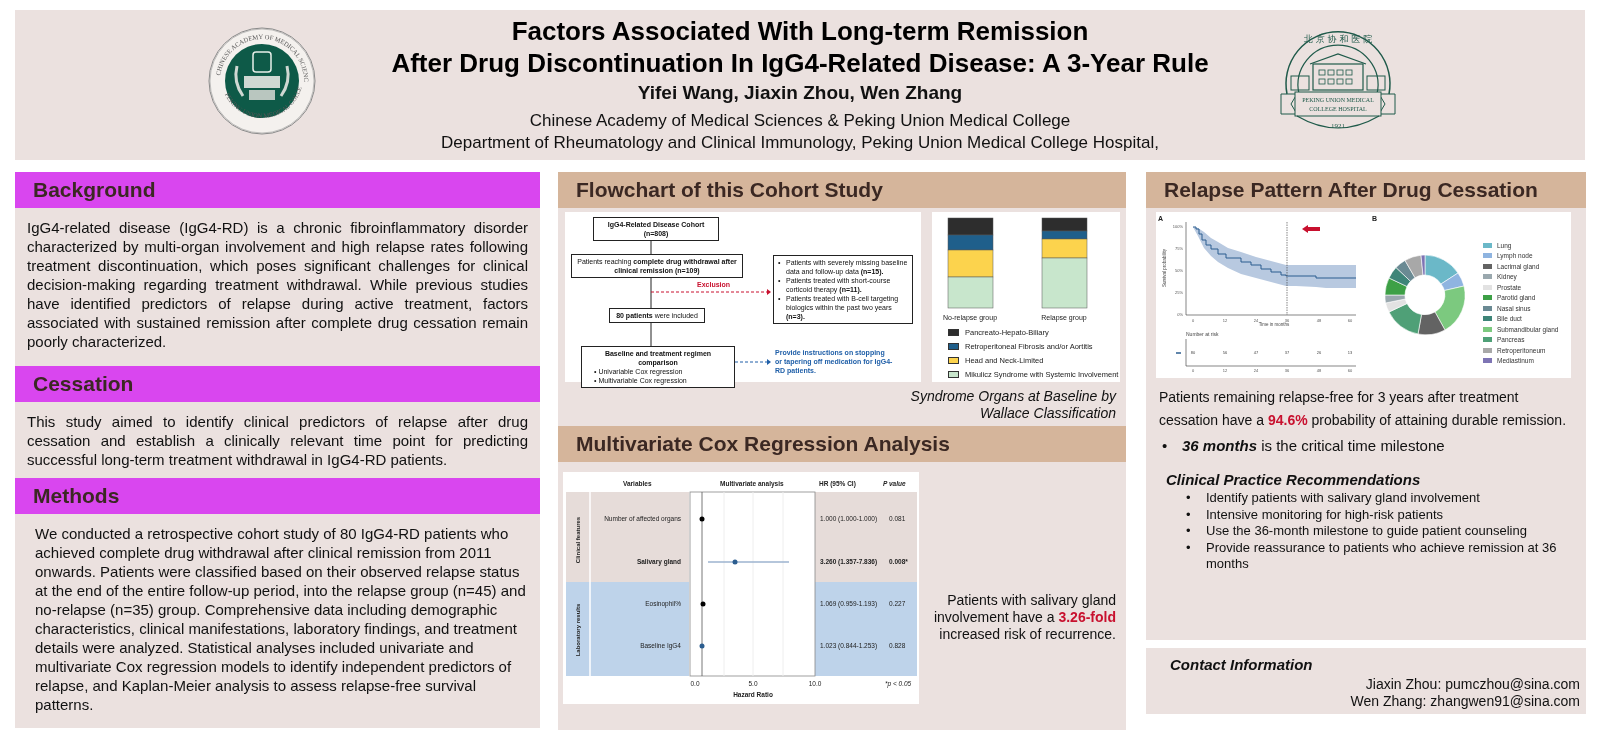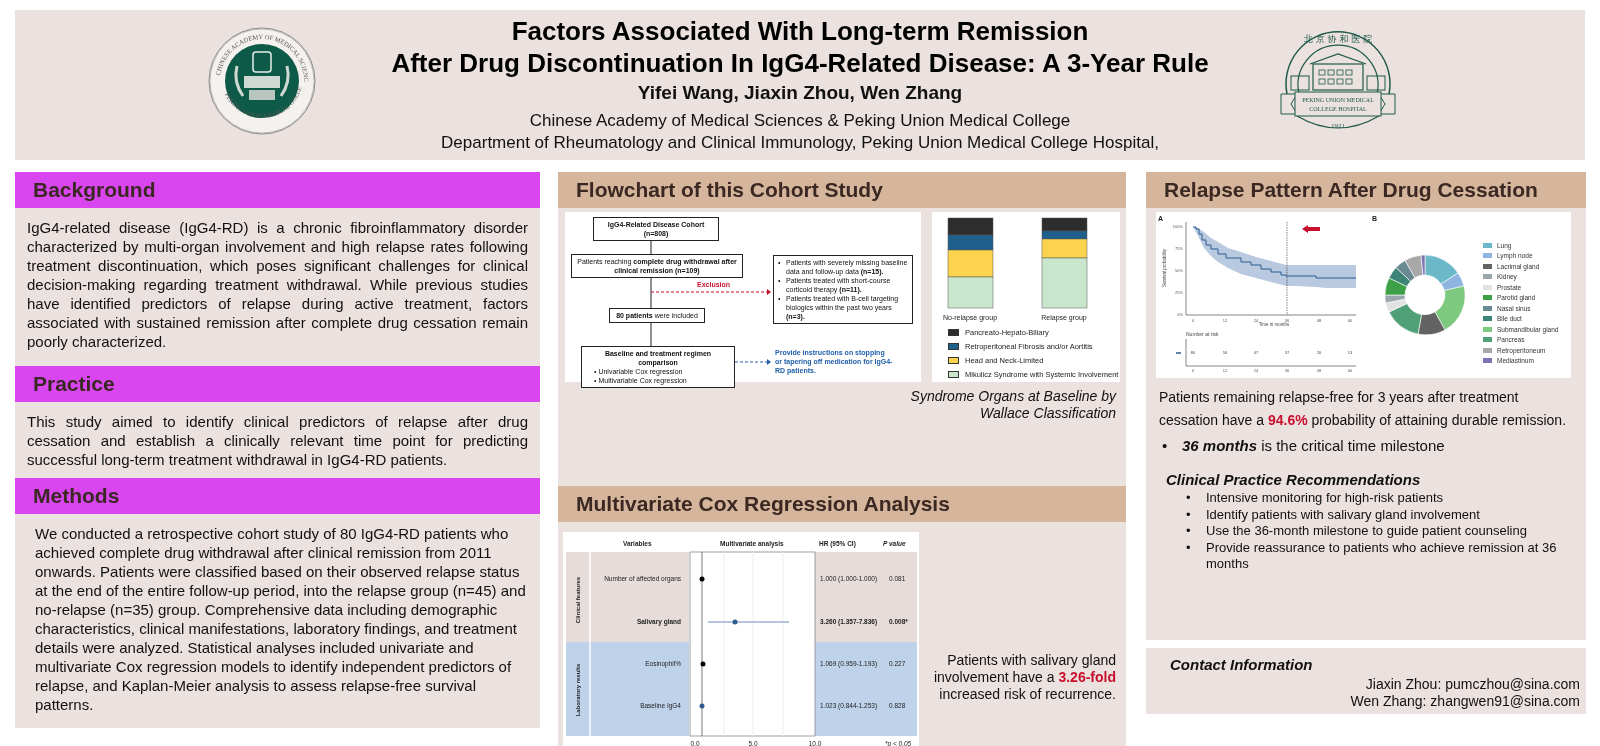--- a/index.html
+++ b/index.html
@@ -94,33 +94,33 @@
     <path d="M 20 92 Q 61 116 102 92" fill="none" stroke="#1f5a4a" stroke-width="1.2"></path>
     <text x="61" y="104" font-size="7" text-anchor="middle" fill="#1f5a4a" font-family="Liberation Serif, serif">1921</text>
   </svg>
 </div>
 
 <div class="col col1">
   <div class="sec-head gray">Background</div>
   <div class="sec-body" style="height:158px;">
     <div class="para" style="padding-top:10px;">IgG4-related disease (IgG4-RD) is a chronic fibroinflammatory disorder characterized by multi-organ involvement and high relapse rates following treatment discontinuation, which poses significant challenges for clinical decision-making regarding treatment withdrawal. While previous studies have identified predictors of relapse during active treatment, factors associated with sustained remission after complete drug cessation remain poorly characterized.</div>
   </div>
-  <div class="sec-head gray">Practice</div>
+  <div class="sec-head gray">Cessation</div>
   <div class="sec-body" style="height:76px;">
     <div class="para" style="padding-top:10px;">This study aimed to identify clinical predictors of relapse after drug cessation and establish a clinically relevant time point for predicting successful long-term treatment withdrawal in IgG4-RD patients.</div>
   </div>
   <div class="sec-head gray">Methods</div>
   <div class="sec-body" style="height:214px;">
     <div class="para left" style="padding-top:10px;">We conducted a retrospective cohort study of 80 IgG4-RD patients who achieved complete drug withdrawal after clinical remission from 2011 onwards. Patients were classified based on their observed relapse status at the end of the entire follow-up period, into the relapse group (n=45) and no-relapse (n=35) group. Comprehensive data including demographic characteristics, clinical manifestations, laboratory findings, and treatment details were analyzed. Statistical analyses included univariate and multivariate Cox regression models to identify independent predictors of relapse, and Kaplan-Meier analysis to assess relapse-free survival patterns.</div>
   </div>
 </div>
 
 <div class="col col2">
   <div class="sec-head tan">Flowchart of this Cohort Study</div>
-  <div class="sec-body" style="height:278px; position:relative;">
+  <div class="sec-body" style="height:218px; position:relative;">
 
     <div class="white-panel" style="left:7px; top:4px; width:356px; height:170px;">
       <svg style="position:absolute;left:0;top:0;" width="356" height="170">
         <line x1="86" y1="20" x2="86" y2="42" stroke="#222" stroke-width="1"></line>
         <line x1="86" y1="66" x2="86" y2="96" stroke="#222" stroke-width="1"></line>
         <line x1="86" y1="110" x2="86" y2="134" stroke="#222" stroke-width="1"></line>
         <line x1="86" y1="80" x2="202" y2="80" stroke="#c8102e" stroke-width="1" stroke-dasharray="3,2"></line>
         <polygon points="202,77 206,80 202,83" fill="#c8102e"></polygon>
         <line x1="170" y1="150" x2="202" y2="150" stroke="#1f5fa8" stroke-width="1" stroke-dasharray="3,2"></line>
         <polygon points="202,147 206,150 202,153" fill="#1f5fa8"></polygon>
@@ -359,22 +359,22 @@
       <span>Patients remaining relapse-free for 3 years after treatment cessation have a </span><span class="red">94.6%</span><span> probability of attaining durable remission.</span>
     </div>
   </div>
 
   <div class="sec-body" style="height:210px;">
     <ul class="kf">
       <li><b><i>36 months</i></b><span> is the critical time milestone</span></li>
     </ul>
     <div style="padding:10px 20px 2px 20px; font-size:15px; font-weight:bold; font-style:italic;">Clinical Practice Recommendations</div>
     <ul class="rec">
+      <li>Identify patients with salivary gland involvement</li>
       <li>Intensive monitoring for high-risk patients</li>
-      <li>Identify patients with salivary gland involvement</li>
       <li>Use the 36-month milestone to guide patient counseling</li>
       <li>Provide reassurance to patients who achieve remission at 36 months</li>
     </ul>
   </div>
 
   <div class="sec-body" style="height:66px; margin-top:8px; position:relative;">
     <div style="position:absolute; left:24px; top:8px; font-size:15px; font-weight:bold; font-style:italic;">Contact Information</div>
     <div style="position:absolute; right:6px; top:28px; text-align:right; font-size:14px; line-height:17px;">
       <div>Jiaxin Zhou: pumczhou@sina.com</div>
       <div>Wen Zhang: zhangwen91@sina.com</div>

